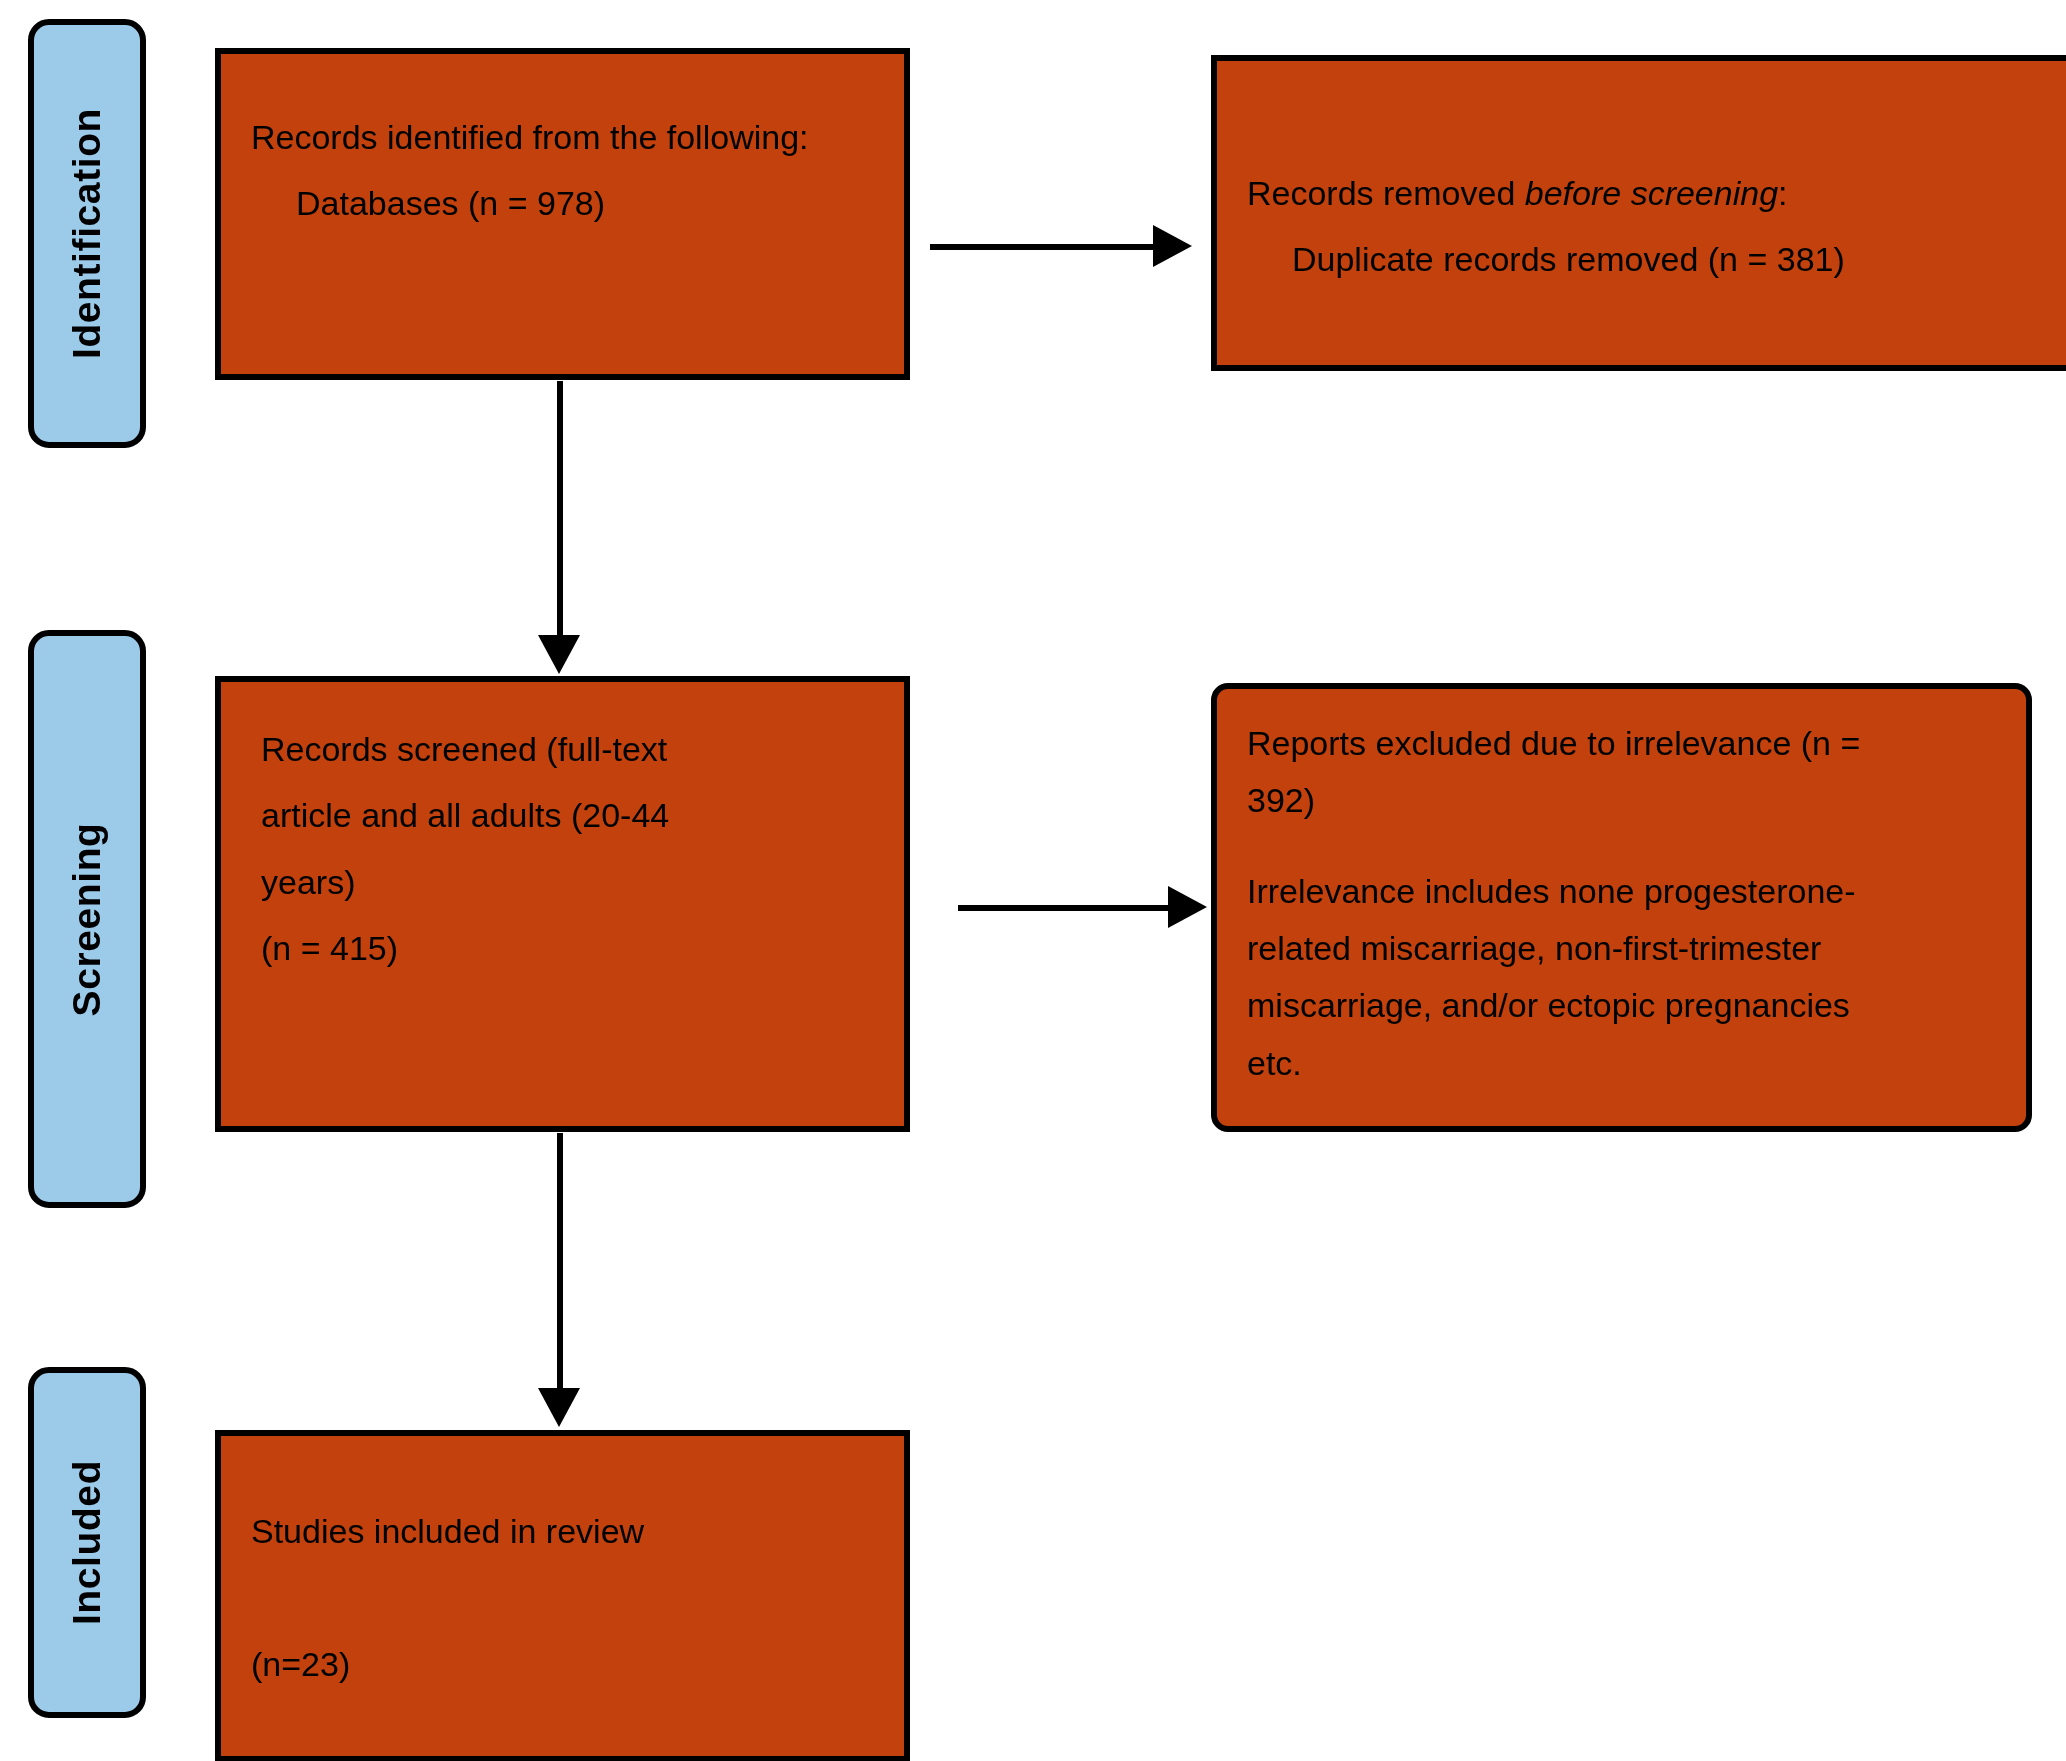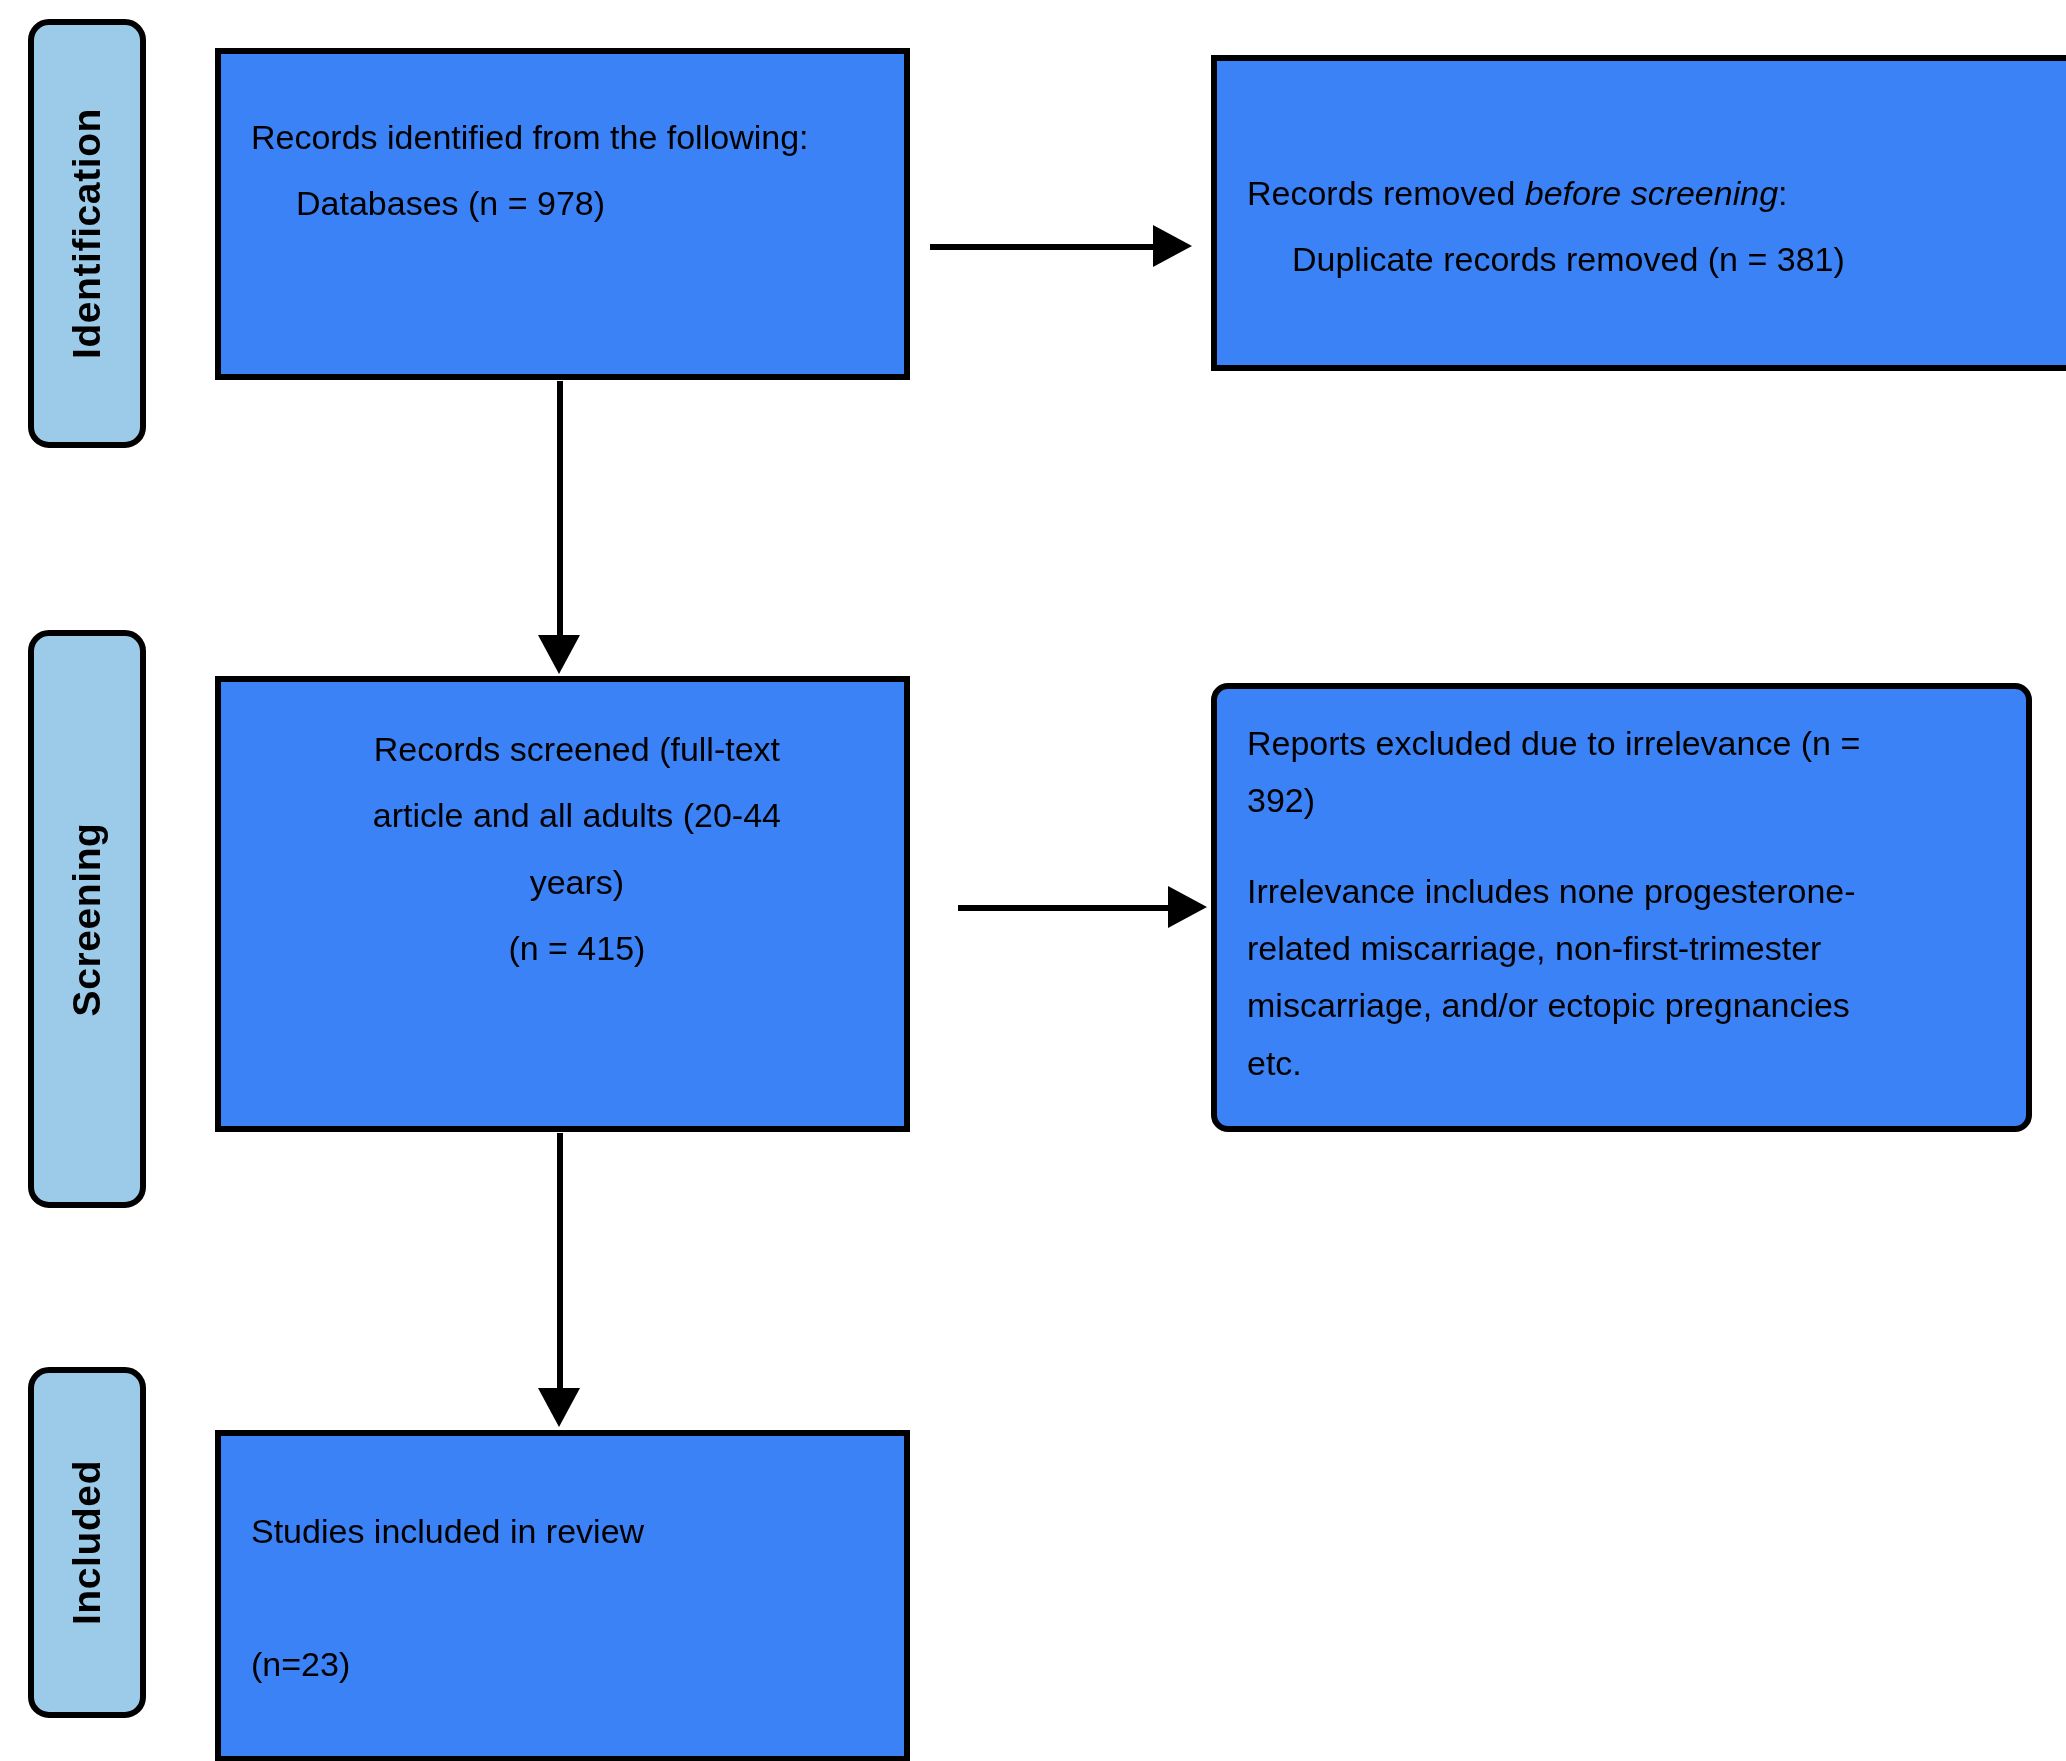--- a/index.html
+++ b/index.html
@@ -37,21 +37,21 @@
     line-height: 1;
   }
 
   #tab-identification { left: 28px;  top: 18.7px;   width: 118px; height: 429px; }
   #tab-screening      { left: 28px;  top: 630px; width: 118px; height: 578px; }
   #tab-included       { left: 28px;  top: 1367px; width: 118px; height: 351px; }
 
   
   .flow-box {
     position: absolute;
-    background: #3b82f6;
+    background: #c2410c;
     border: 6.2px solid #000000;
     box-sizing: border-box;
     padding: 0;
   }
   .flow-box .box-text {
     font-size: 34px;
     line-height: 1.95;
     color: #000000;
   }
   .flow-box .box-text .indent {
@@ -83,21 +83,20 @@
   }
 
   #box-screened {
     left: 215px; top: 676px; width: 695px; height: 456px;
   }
   #box-screened .box-text {
     position: absolute;
     left: 40px;
     top: 34px;
     right: 11.2px;
-    text-align: center;
   }
 
   #box-excluded {
     left: 1211px; top: 683px; width: 821px; height: 449px; border-radius: 17px;
   }
   #box-excluded .box-text {
     position: absolute;
     left: 30px;
     top: 26px;
     right: 15px;

